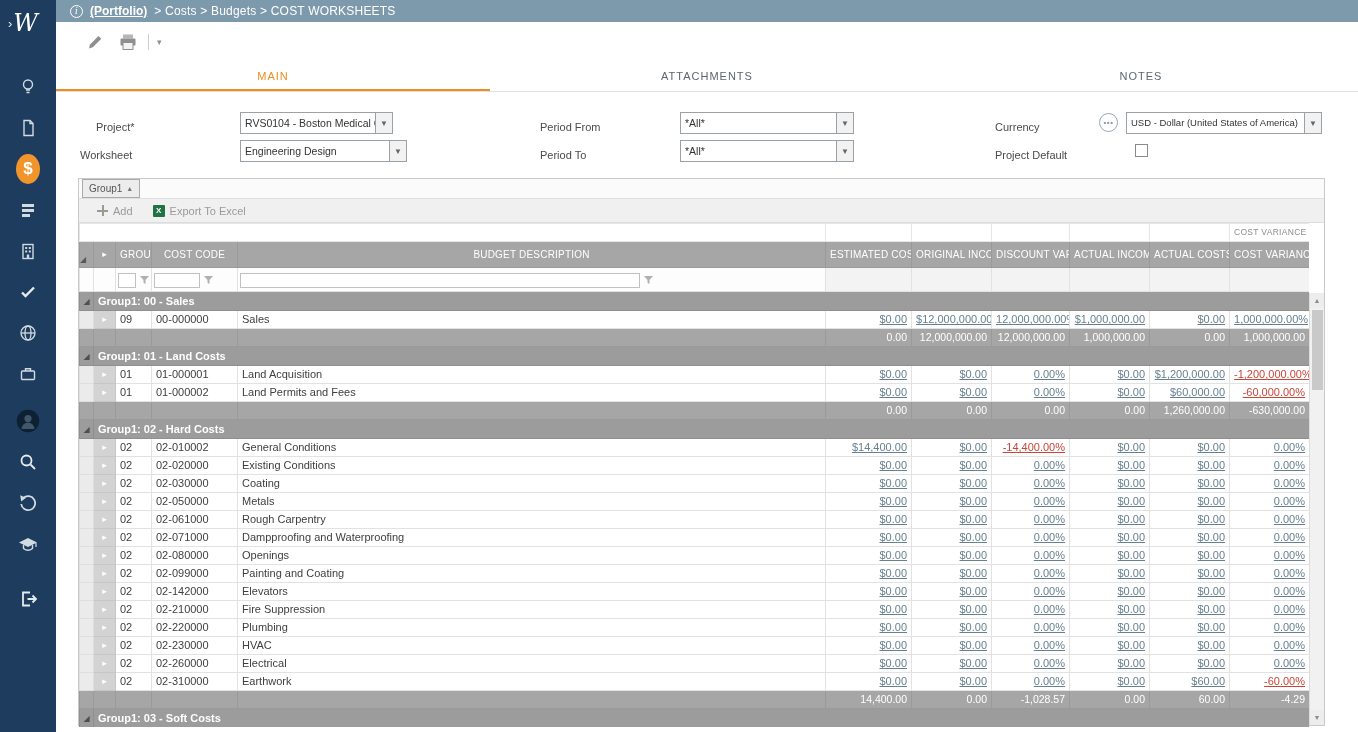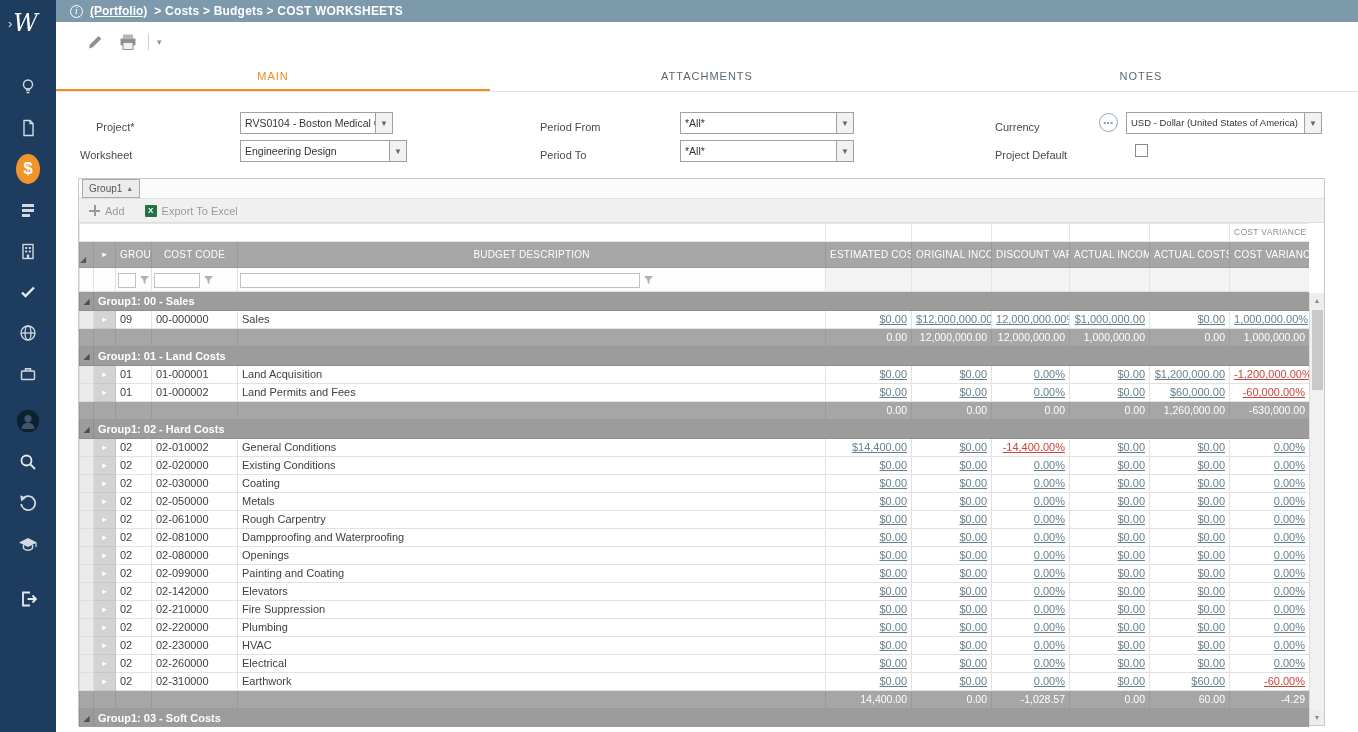--- a/index.html
+++ b/index.html
@@ -17,21 +17,21 @@
   .dollar-badge { width:30px; height:30px; border-radius:50%; background:#f0952b; color:#fff; font-weight:bold; font-size:17px; display:flex; align-items:center; justify-content:center; }
   .sicon.avatar { margin-top:6px; }
   .sicon.logout { margin-top:14px; }
 
   
   .main { flex:1; display:flex; flex-direction:column; position:relative; background:#fff; }
 
   .topbar { height:22px; background:#7d9aac; display:flex; align-items:center; color:#fff; font-size:12px; padding-left:14px; gap:7px; }
   .info-icon { width:13px; height:13px; min-width:13px; border:1px solid #fff; border-radius:50%; font-size:9px; display:inline-flex; align-items:center; justify-content:center; font-family:"DejaVu Serif", serif; font-style:italic; cursor:pointer; }
   .crumb-link { text-decoration:underline; font-weight:bold; cursor:pointer; }
-  .crumb-rest { font-weight:bold; letter-spacing:.2px; }
+  .crumb-rest { font-weight:normal; letter-spacing:.2px; }
 
   .toolbar { height:40px; display:flex; align-items:center; padding-left:30px; gap:14px; }
   .tool-btn { cursor:pointer; display:flex; align-items:center; }
   .tool-divider { width:1px; height:16px; background:#ccc; margin-left:-4px; }
   .tool-caret { color:#8f8f8f; font-size:9px; cursor:pointer; margin-left:-6px; }
 
   .tabs { height:30px; display:flex; border-bottom:1px solid #e2e2e2; }
   .tab { flex:1; display:flex; align-items:center; justify-content:center; font-size:11px; letter-spacing:1px; color:#5b6770; cursor:pointer; border-bottom:2px solid transparent; }
   .tab.active { color:#ef8d20; border-bottom-color:#ef8d20; }
 
@@ -42,21 +42,21 @@
   .ctrl-text.small { font-size:9.5px; }
   .ctrl-btn { width:17px; min-width:17px; border-left:1px solid #9aa2a8; background:#f2f2f2; color:#666; font-size:8px; display:flex; align-items:center; justify-content:center; }
   .ellipsis-btn { position:absolute; width:19px; height:19px; border:1.5px solid #9aa8b2; border-radius:50%; color:#8a99a5; font-size:8px; letter-spacing:.5px; display:flex; align-items:center; justify-content:center; cursor:pointer; font-weight:bold; }
   .checkbox { position:absolute; width:13px; height:13px; border:1px solid #8a8a8a; background:#fff; cursor:pointer; }
 
   
   .grid { margin-left:22px; width:1247px; height:548px; border:1px solid #c9c9c9; position:relative; background:#fff; }
   .group-panel { height:20px; background:#fbfbfb; border-bottom:1px solid #e0e0e0; display:flex; padding-left:3px; }
   .group-chip { display:inline-flex; align-items:center; gap:4px; border:1px solid #aaa; background:#ececec; font-size:10px; color:#555; padding:1px 6px; cursor:pointer; }
   .chip-caret { font-size:7px; color:#777; }
-  .grid-actions { height:24px; background:#f0f0f0; border-bottom:1px solid #dcdcdc; display:flex; align-items:center; gap:20px; padding-left:10px; font-size:11px; color:#9a9a9a; }
+  .grid-actions { height:24px; background:#f0f0f0; border-bottom:1px solid #dcdcdc; display:flex; align-items:center; gap:20px; padding-left:18px; font-size:11px; color:#9a9a9a; }
   .action { display:inline-flex; align-items:center; gap:5px; cursor:pointer; }
   .plus-icon { position:relative; width:11px; height:11px; display:inline-block; }
   .plus-icon::before { content:""; position:absolute; left:4.5px; top:0; width:2px; height:11px; background:#9b9b8d; }
   .plus-icon::after  { content:""; position:absolute; top:4.5px; left:0; height:2px; width:11px; background:#9b9b8d; }
   .excel-icon { width:12px; height:12px; background:#217346; color:#fff; font-size:8px; font-weight:bold; display:inline-flex; align-items:center; justify-content:center; border-radius:1px; }
 
   .table-wrap { height:504px; overflow:hidden; width:1230px; }
   table { border-collapse:collapse; table-layout:fixed; width:1230px; font-size:11px; }
   td { border:1px solid #e2e2e2; padding:0 4px; height:17px; line-height:17px; overflow:hidden; white-space:nowrap; }
 
@@ -480,21 +480,21 @@
                 <td class="cn"><span class="val">$0.00</span></td>
                 <td class="cn"><span class="val">0.00%</span></td>
                 <td class="cn"><span class="val">$0.00</span></td>
                 <td class="cn"><span class="val">$0.00</span></td>
                 <td class="cn"><span class="val">0.00%</span></td>
               </tr>
               <tr class="data-row">
                 <td class="ind"></td>
                 <td class="exp">▸</td>
                 <td class="cg">02</td>
-                <td class="cc">02-081000</td>
+                <td class="cc">02-071000</td>
                 <td class="cd">Dampproofing and Waterproofing</td>
                 <td class="cn"><span class="val">$0.00</span></td>
                 <td class="cn"><span class="val">$0.00</span></td>
                 <td class="cn"><span class="val">0.00%</span></td>
                 <td class="cn"><span class="val">$0.00</span></td>
                 <td class="cn"><span class="val">$0.00</span></td>
                 <td class="cn"><span class="val">0.00%</span></td>
               </tr>
               <tr class="data-row">
                 <td class="ind"></td>

